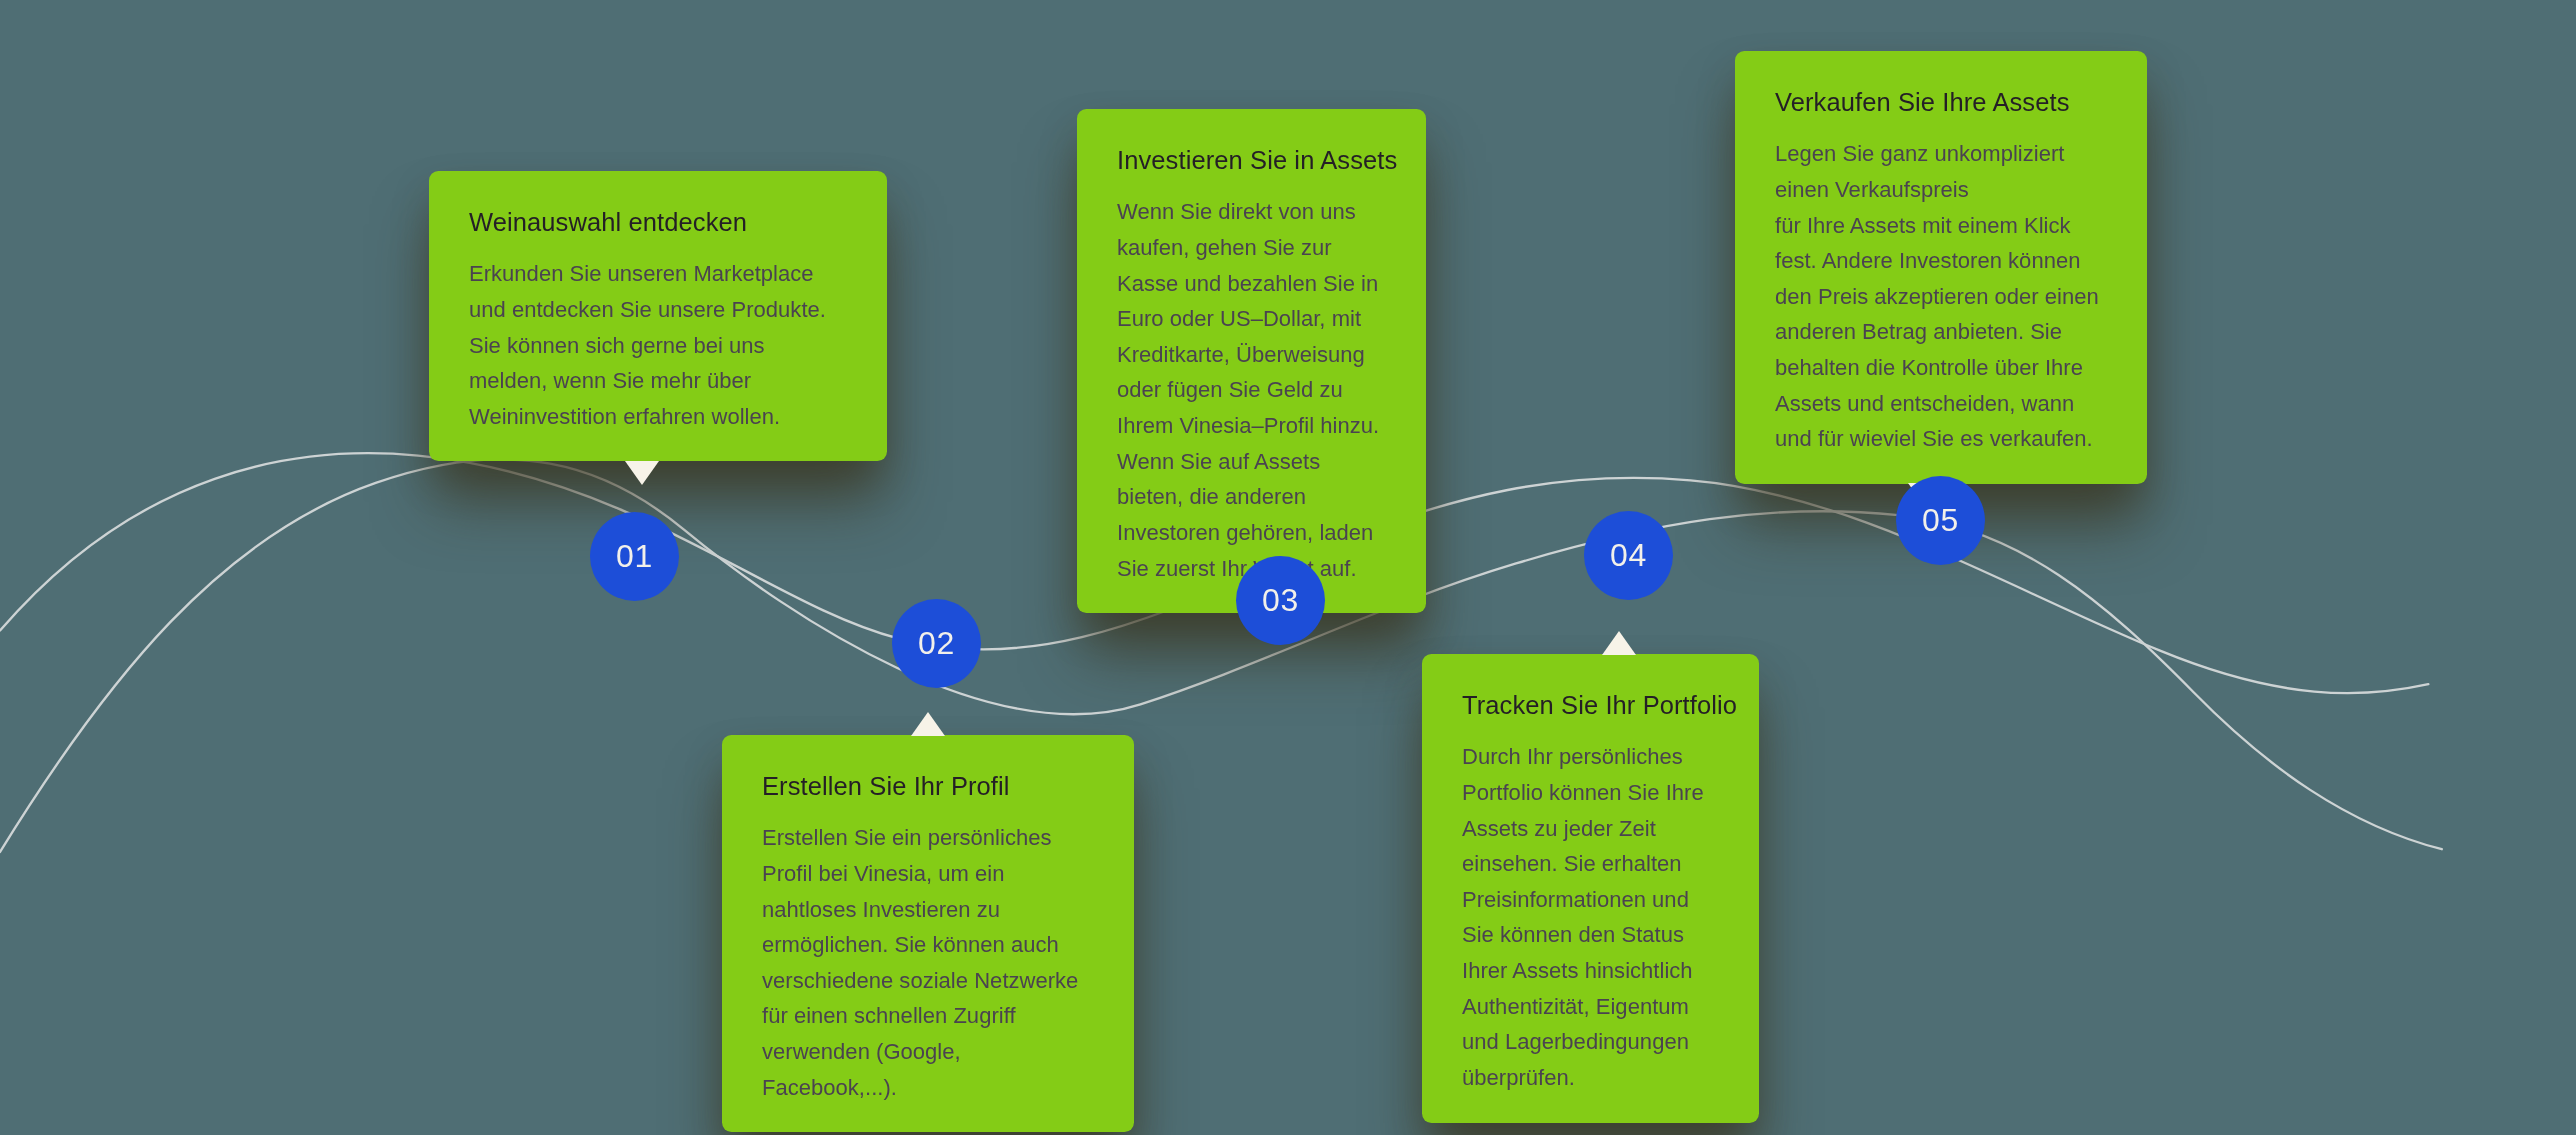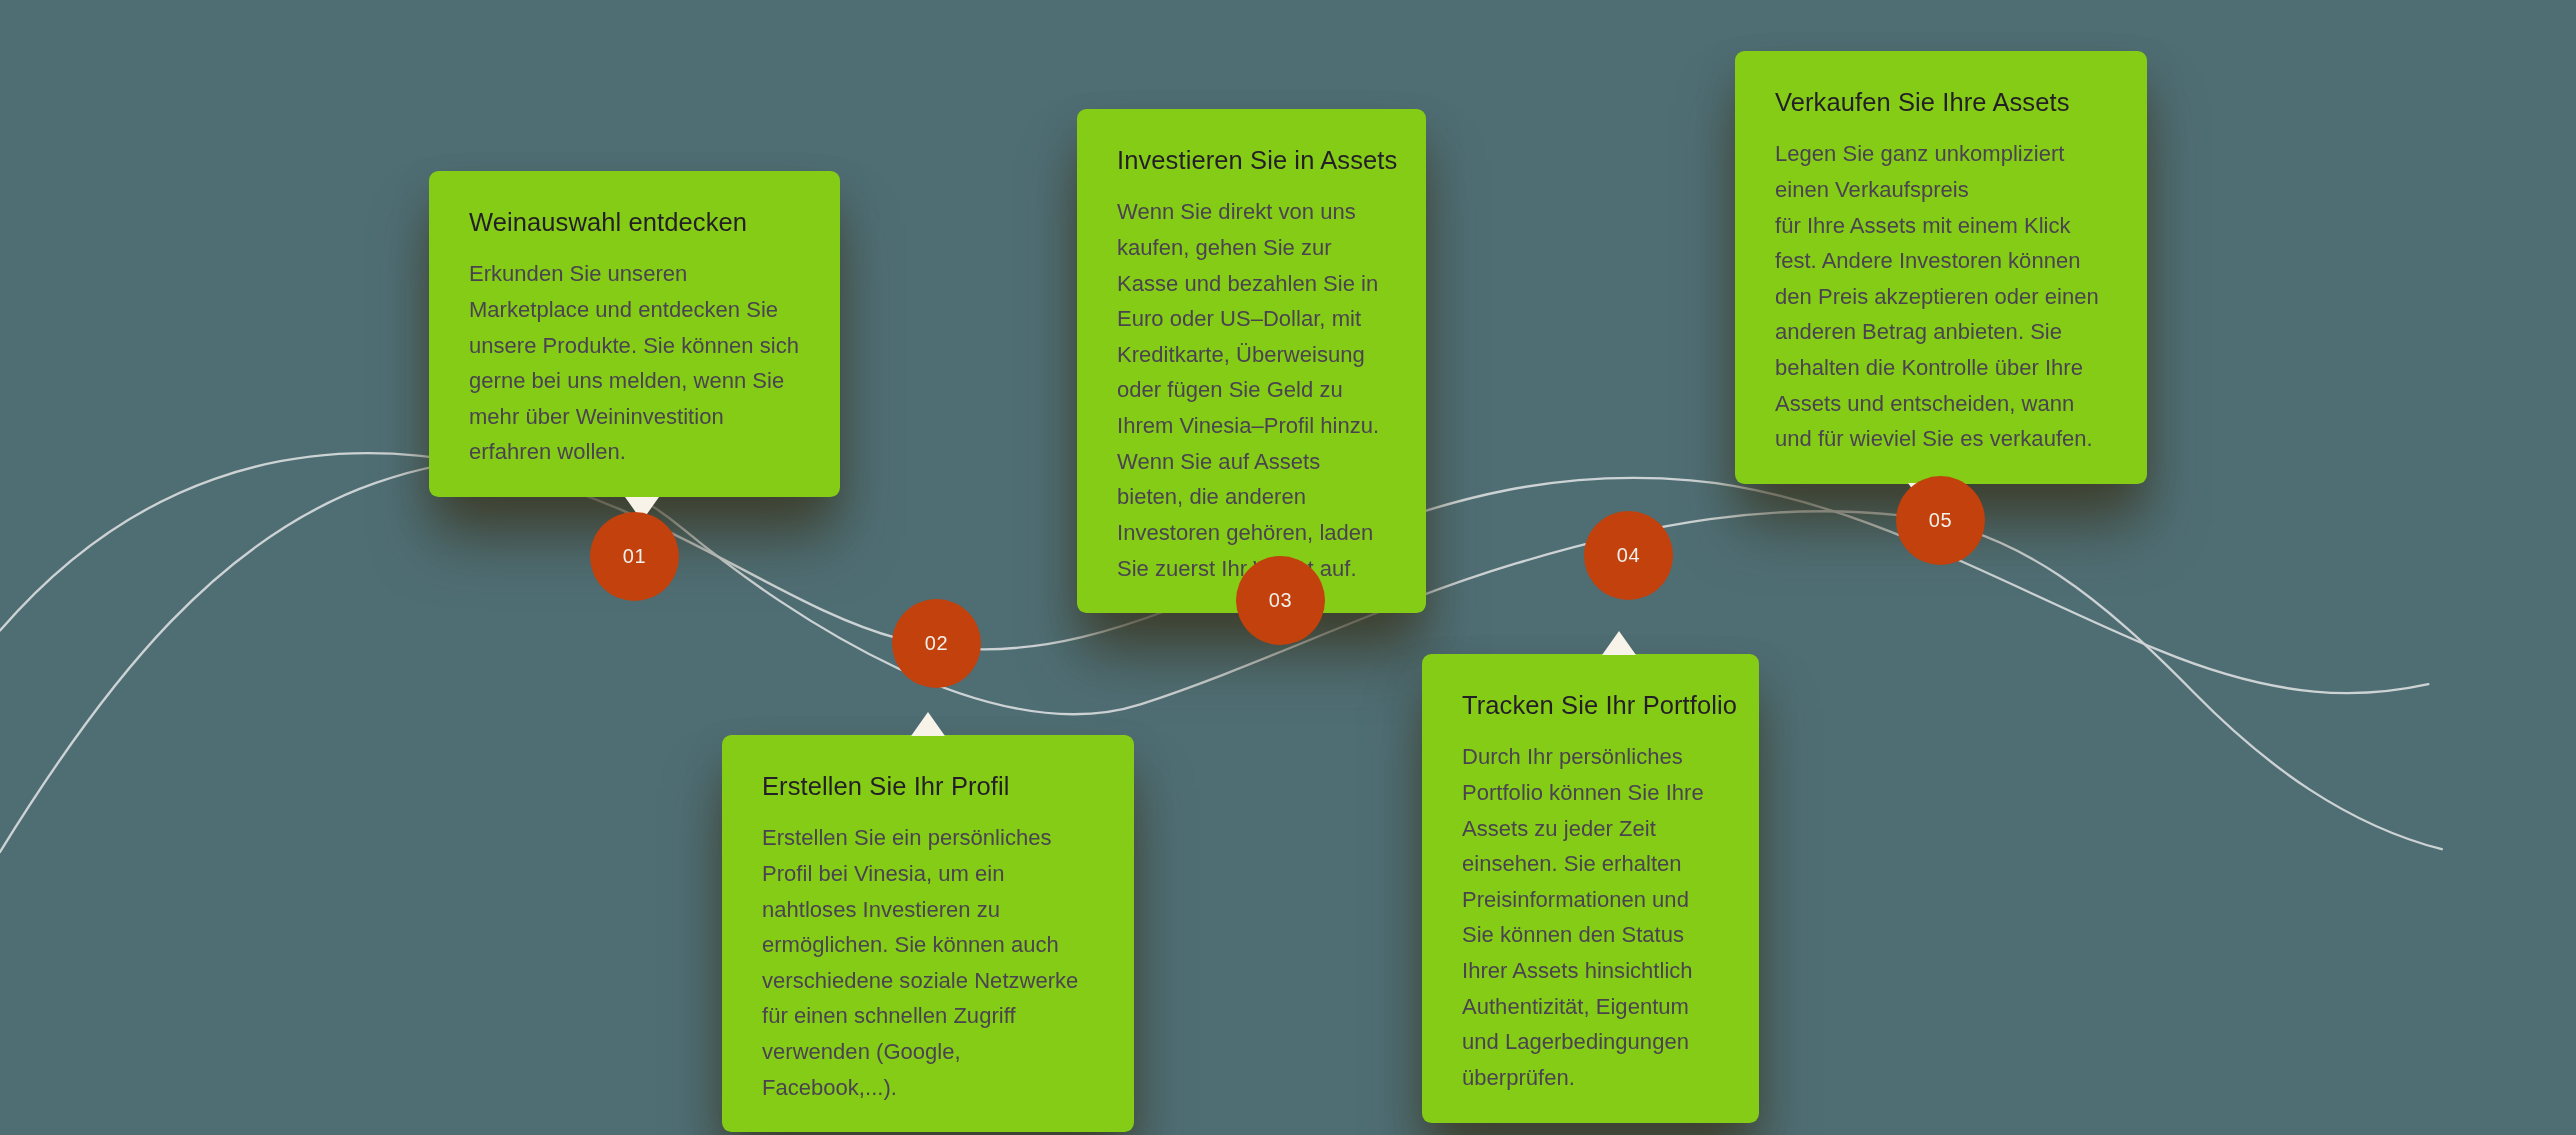--- a/index.html
+++ b/index.html
@@ -82,33 +82,33 @@
     border-bottom: 24px solid #f7f3e8;
     top: -23.5px;
   }
 
   
   .node {
     position: absolute;
     width: 89px;
     height: 89px;
     border-radius: 50%;
-    background: #c2410c;
+    background: #1d4ed8;
     color: #f2f0ea;
     display: flex;
     align-items: center;
     justify-content: center;
-    font-size: 20px;
+    font-size: 32px;
     letter-spacing: 0.7px;
     z-index: 8;
     user-select: none;
   }
 
   
-  #card-1 { left: 429px;  top: 171px;  width: 411px; }
+  #card-1 { left: 429px;  top: 171px;  width: 458px; }
   #card-2 { left: 722px; top: 735px; width: 412px; }
   #card-3 { left: 1077px; top: 109px;  width: 349px; }
   #card-4 { left: 1422px; top: 654px;  width: 337px; }
   #card-5 { left: 1735px; top: 51px;   width: 412px; }
 
   #card-1 .tail { left: 196px; }
   #card-3 .tail { left: 189px; }
   #card-5 .tail { left: 173px; }
   #card-2 .tail-up { left: 189px; }
   #card-4 .tail-up { left: 180px; }

